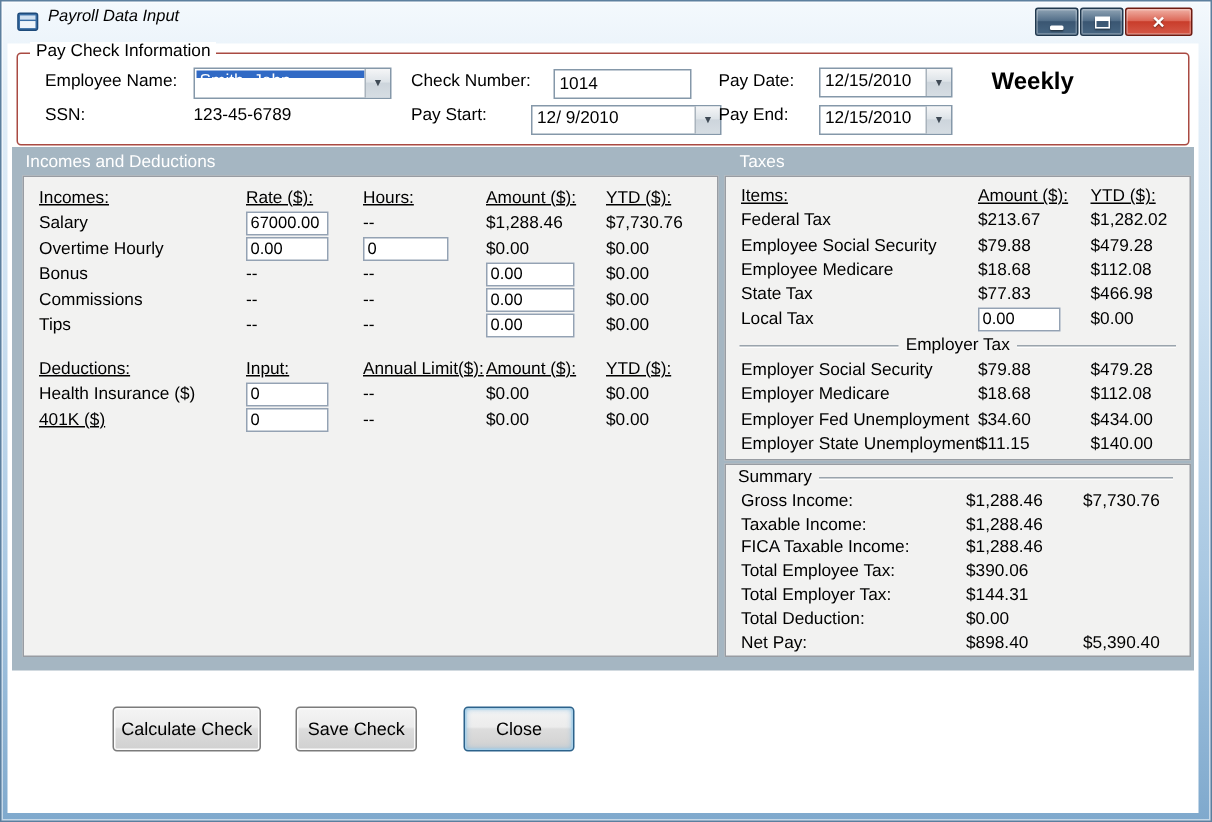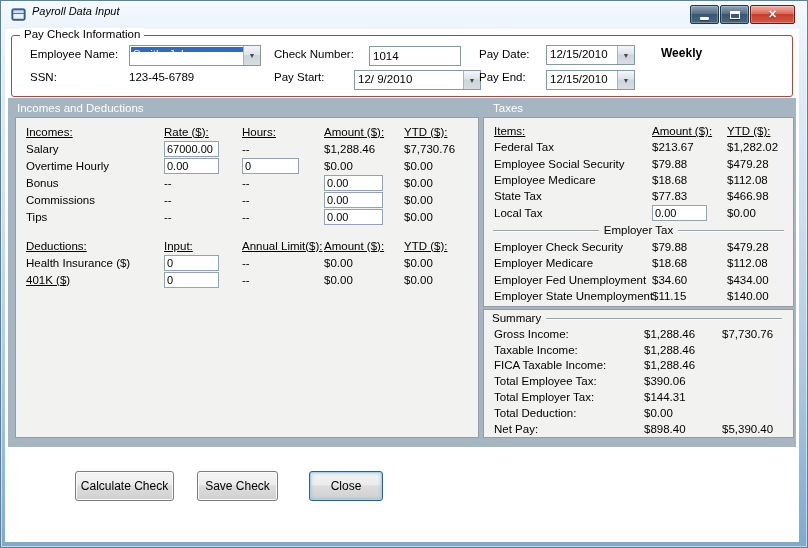--- a/index.html
+++ b/index.html
@@ -26,21 +26,21 @@
   .glyph-max { width:10px; height:8px; border:1px solid #fff; border-top-width:3px; box-shadow:0 1px 1px rgba(0,0,0,.45); }
   .glyph-close { font-size:14px; font-weight:bold; line-height:17px; text-shadow:0 1px 1px rgba(0,0,0,.5); }
 
   .client { position:absolute; left:4px; top:28px; width:794px; height:513px; background:#fff; }
 
   .groupbox { position:absolute; left:6px; top:6px; width:782px; height:62px;
     border:1px solid var(--group-border,#a94a42); border-radius:3px; }
   .groupbox-title { position:absolute; left:8px; top:-8px; background:#fff; padding:0 4px; }
   .lbl { position:absolute; white-space:nowrap; }
   .static-val { position:absolute; white-space:nowrap; }
-  .weekly { position:absolute; left:649px; top:10px; font-size:12px; font-weight:bold; }
+  .weekly { position:absolute; left:649px; top:10px; font-size:16px; font-weight:bold; }
 
   .textbox { position:absolute; height:20px; border:1px solid #8598a9; background:#fff;
     font:11.5px "Liberation Sans",sans-serif; padding:0 3px; }
   .combo { position:absolute; height:21px; background:#fff; border:1px solid #8598a9; display:flex; align-items:stretch; cursor:default; }
   .combo-text { flex:1; padding:2px 3px; white-space:nowrap; overflow:hidden; }
   .combo-text.selected { background:var(--selection,#316ac5); color:#fff; margin:1px 0 13px 1px; padding:1px 2px; }
   .combo-btn { width:17px; display:flex; align-items:center; justify-content:center; font-size:7px; color:#3f4a55;
     background:linear-gradient(to bottom,#f5f6f7,#dde3e8 45%,#cdd5dc 50%,#d6dde3); border-left:1px solid #aab4bd; cursor:pointer; }
 
   .section-bg { position:absolute; left:3px; top:69px; width:788px; height:349px; background:var(--section-bg,#a5b6c2); }
@@ -236,21 +236,21 @@
         <span>$0.00</span>
       </div>
 
       <div class="emp-sep">
         <span class="sep-line"></span>
         <span>Employer Tax</span>
         <span class="sep-line"></span>
       </div>
 
       <div class="grid g3 g-taxes-er">
-        <span>Employer Check Security</span>
+        <span>Employer Social Security</span>
         <span>$79.88</span>
         <span>$479.28</span>
 
         <span>Employer Medicare</span>
         <span>$18.68</span>
         <span>$112.08</span>
 
         <span>Employer Fed Unemployment</span>
         <span>$34.60</span>
         <span>$434.00</span>

